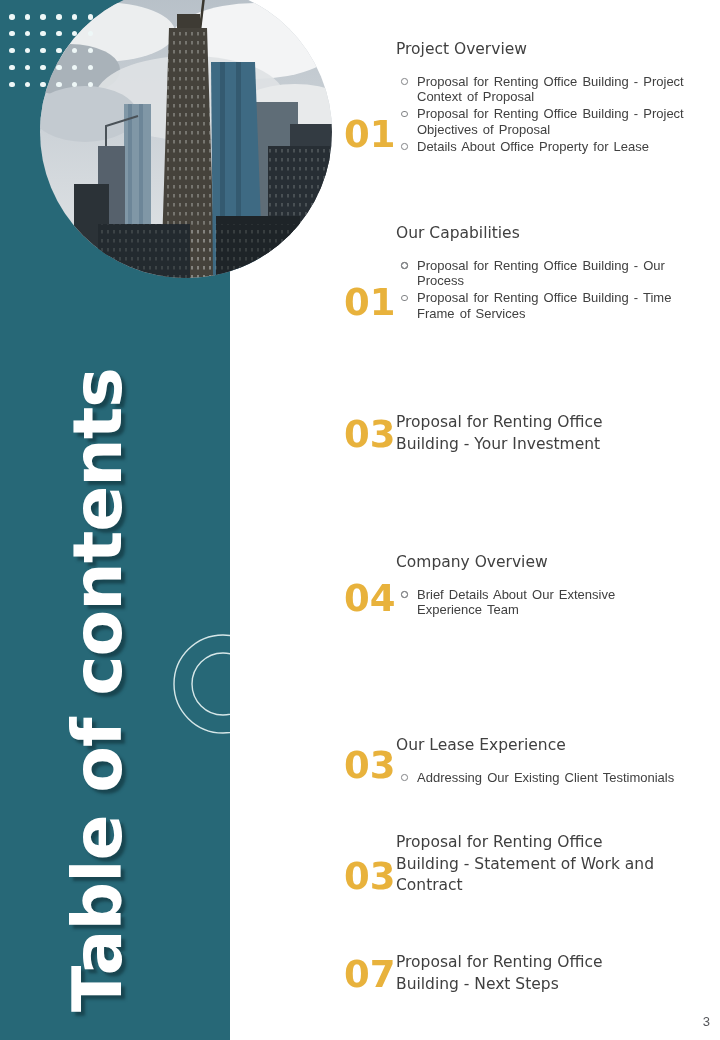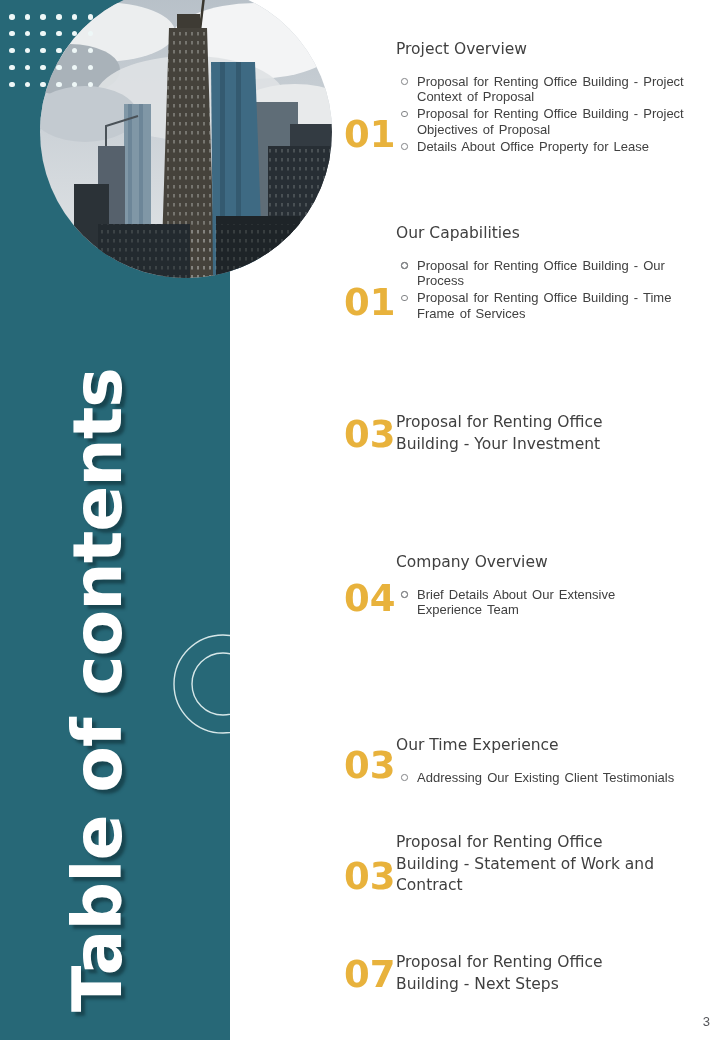--- a/index.html
+++ b/index.html
@@ -217,21 +217,21 @@
       <li class="bullet"><span class="marker"></span></li>
       <li class="bullet"><span class="marker"></span><span>Brief Details About Our Extensive
 Experience Team</span></li>
     </ul>
   </div>
 </div>
 
 <div class="section s5">
   <div class="num">03</div>
   <div class="sec-body">
-    <div class="title">Our Time Experience</div>
+    <div class="title">Our Lease Experience</div>
     <ul class="bullets">
       <li class="bullet"><span class="marker"></span><span>Addressing Our Existing Client Testimonials</span></li>
     </ul>
   </div>
 </div>
 
 <div class="section s6 center">
   <div class="num">03</div>
   <div class="sec-body">
     <div class="title">Proposal for Renting Office

